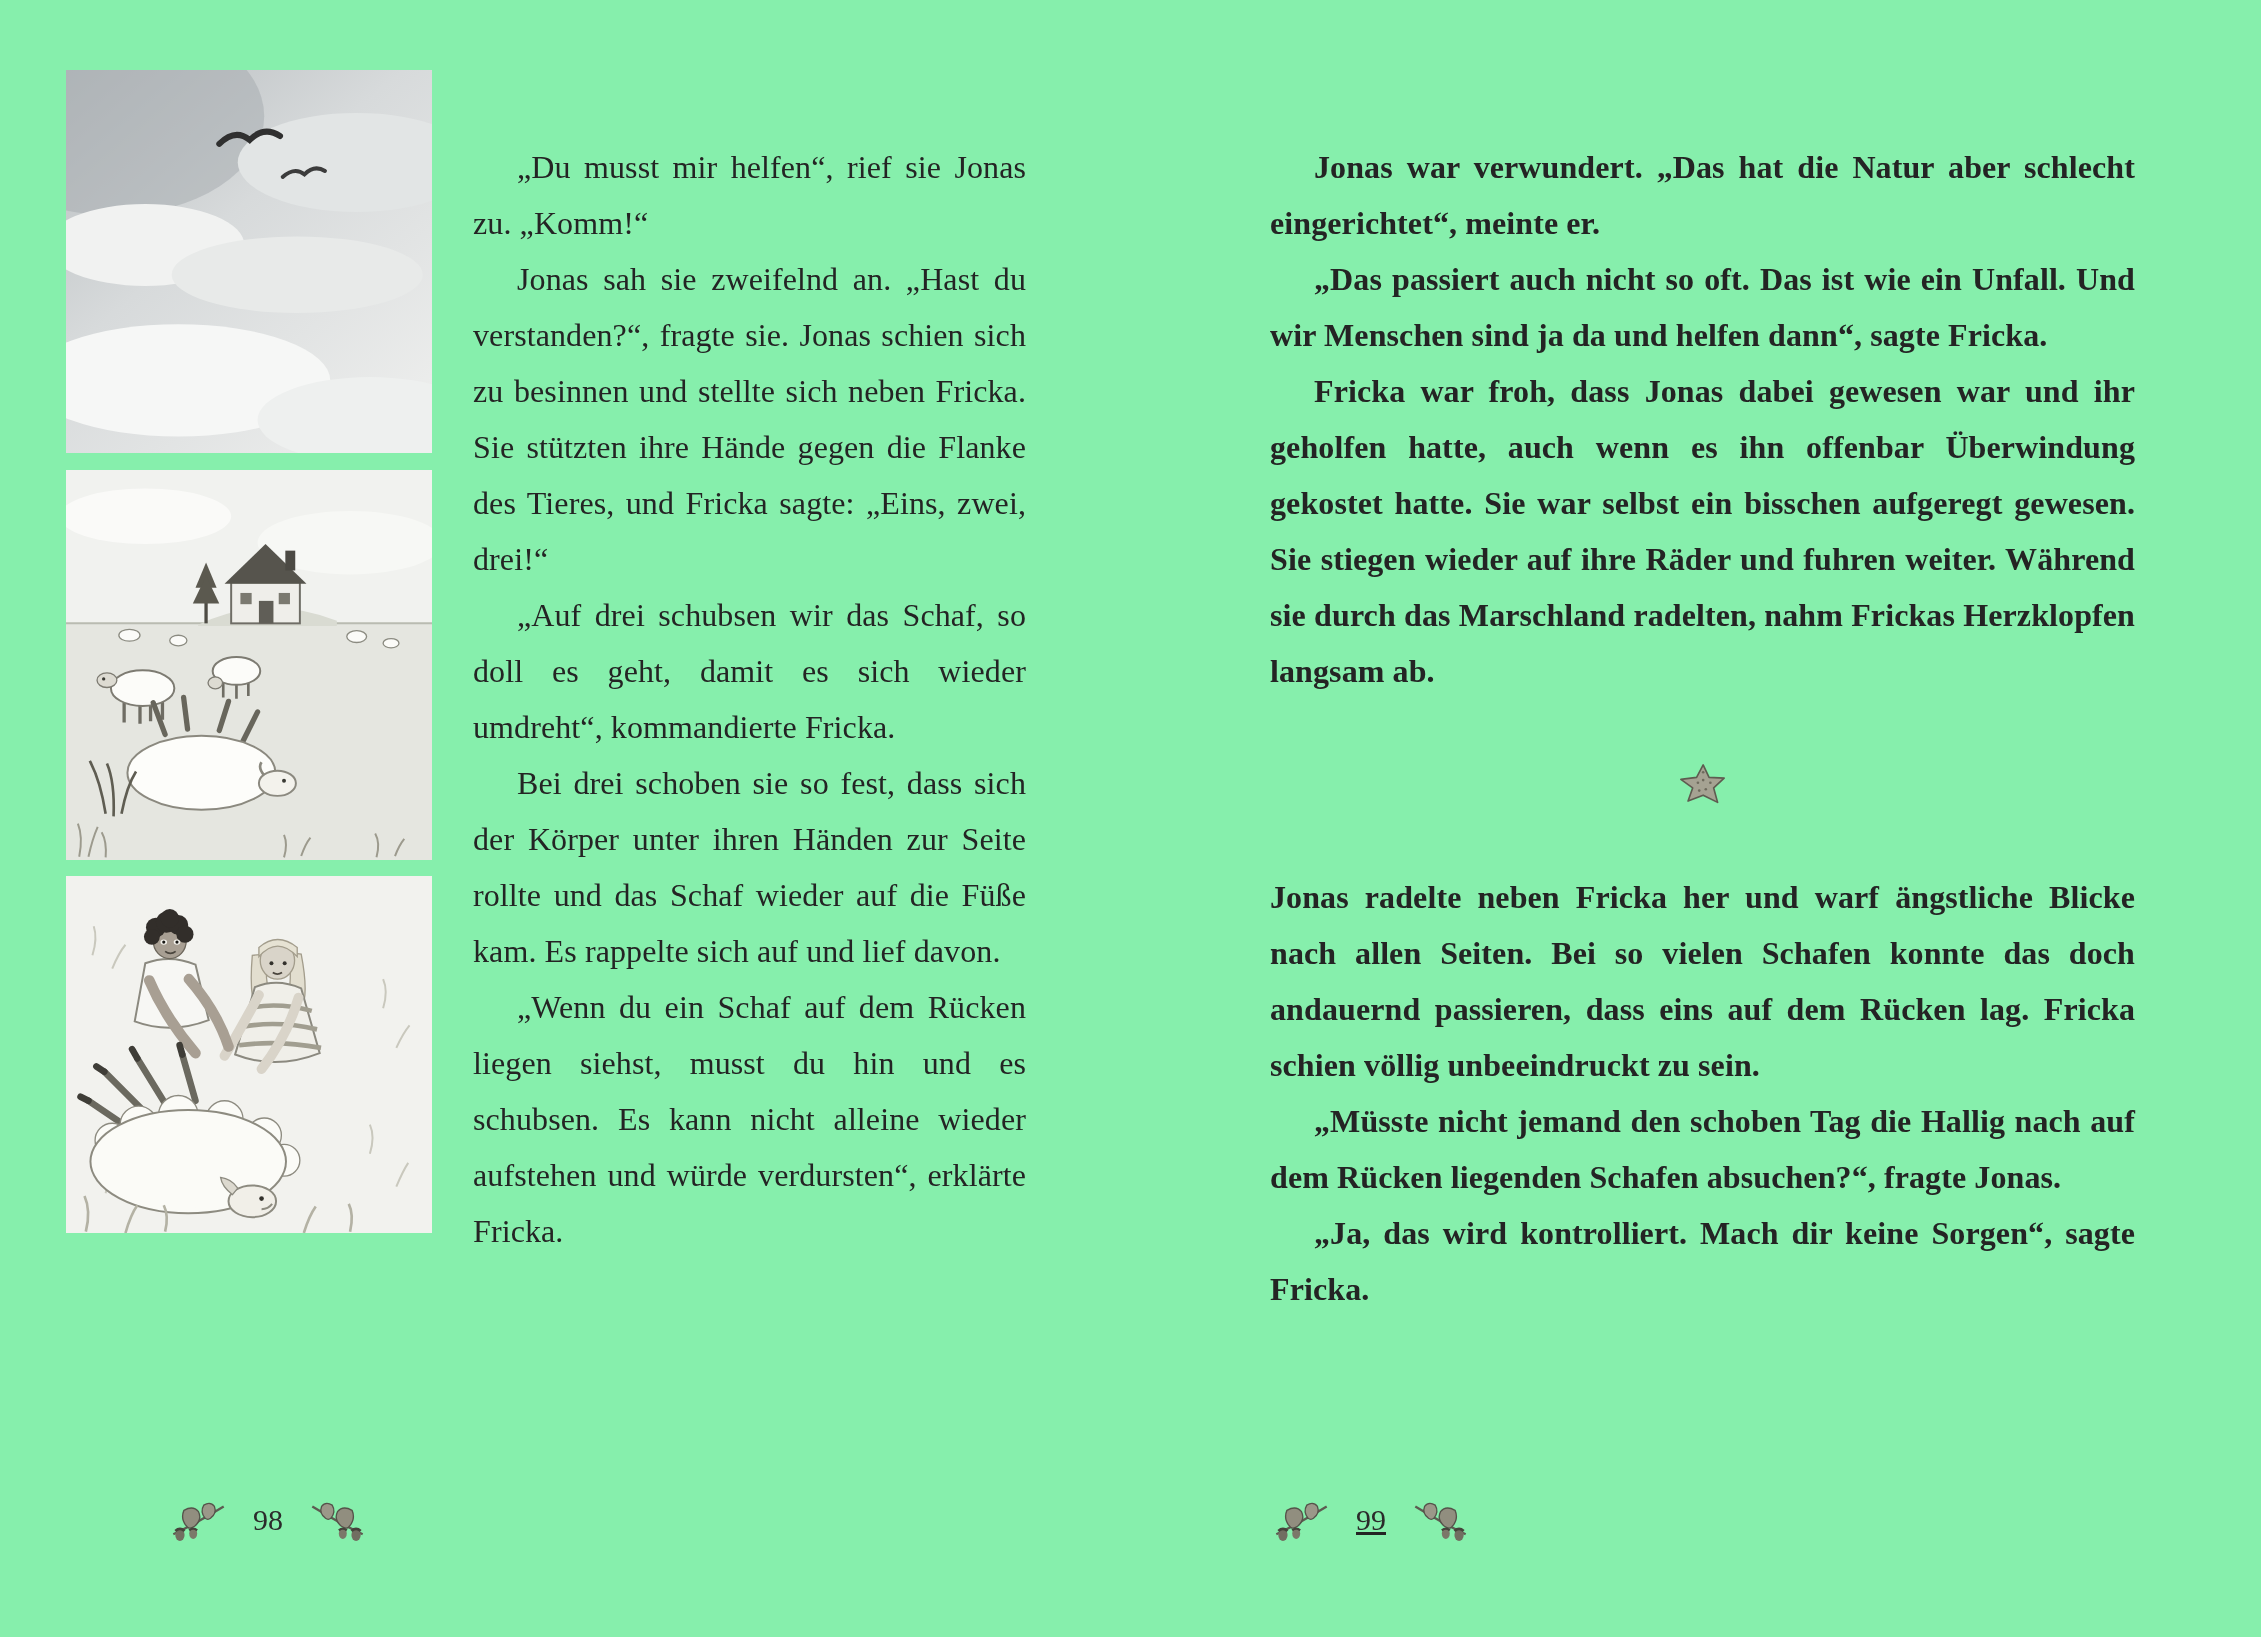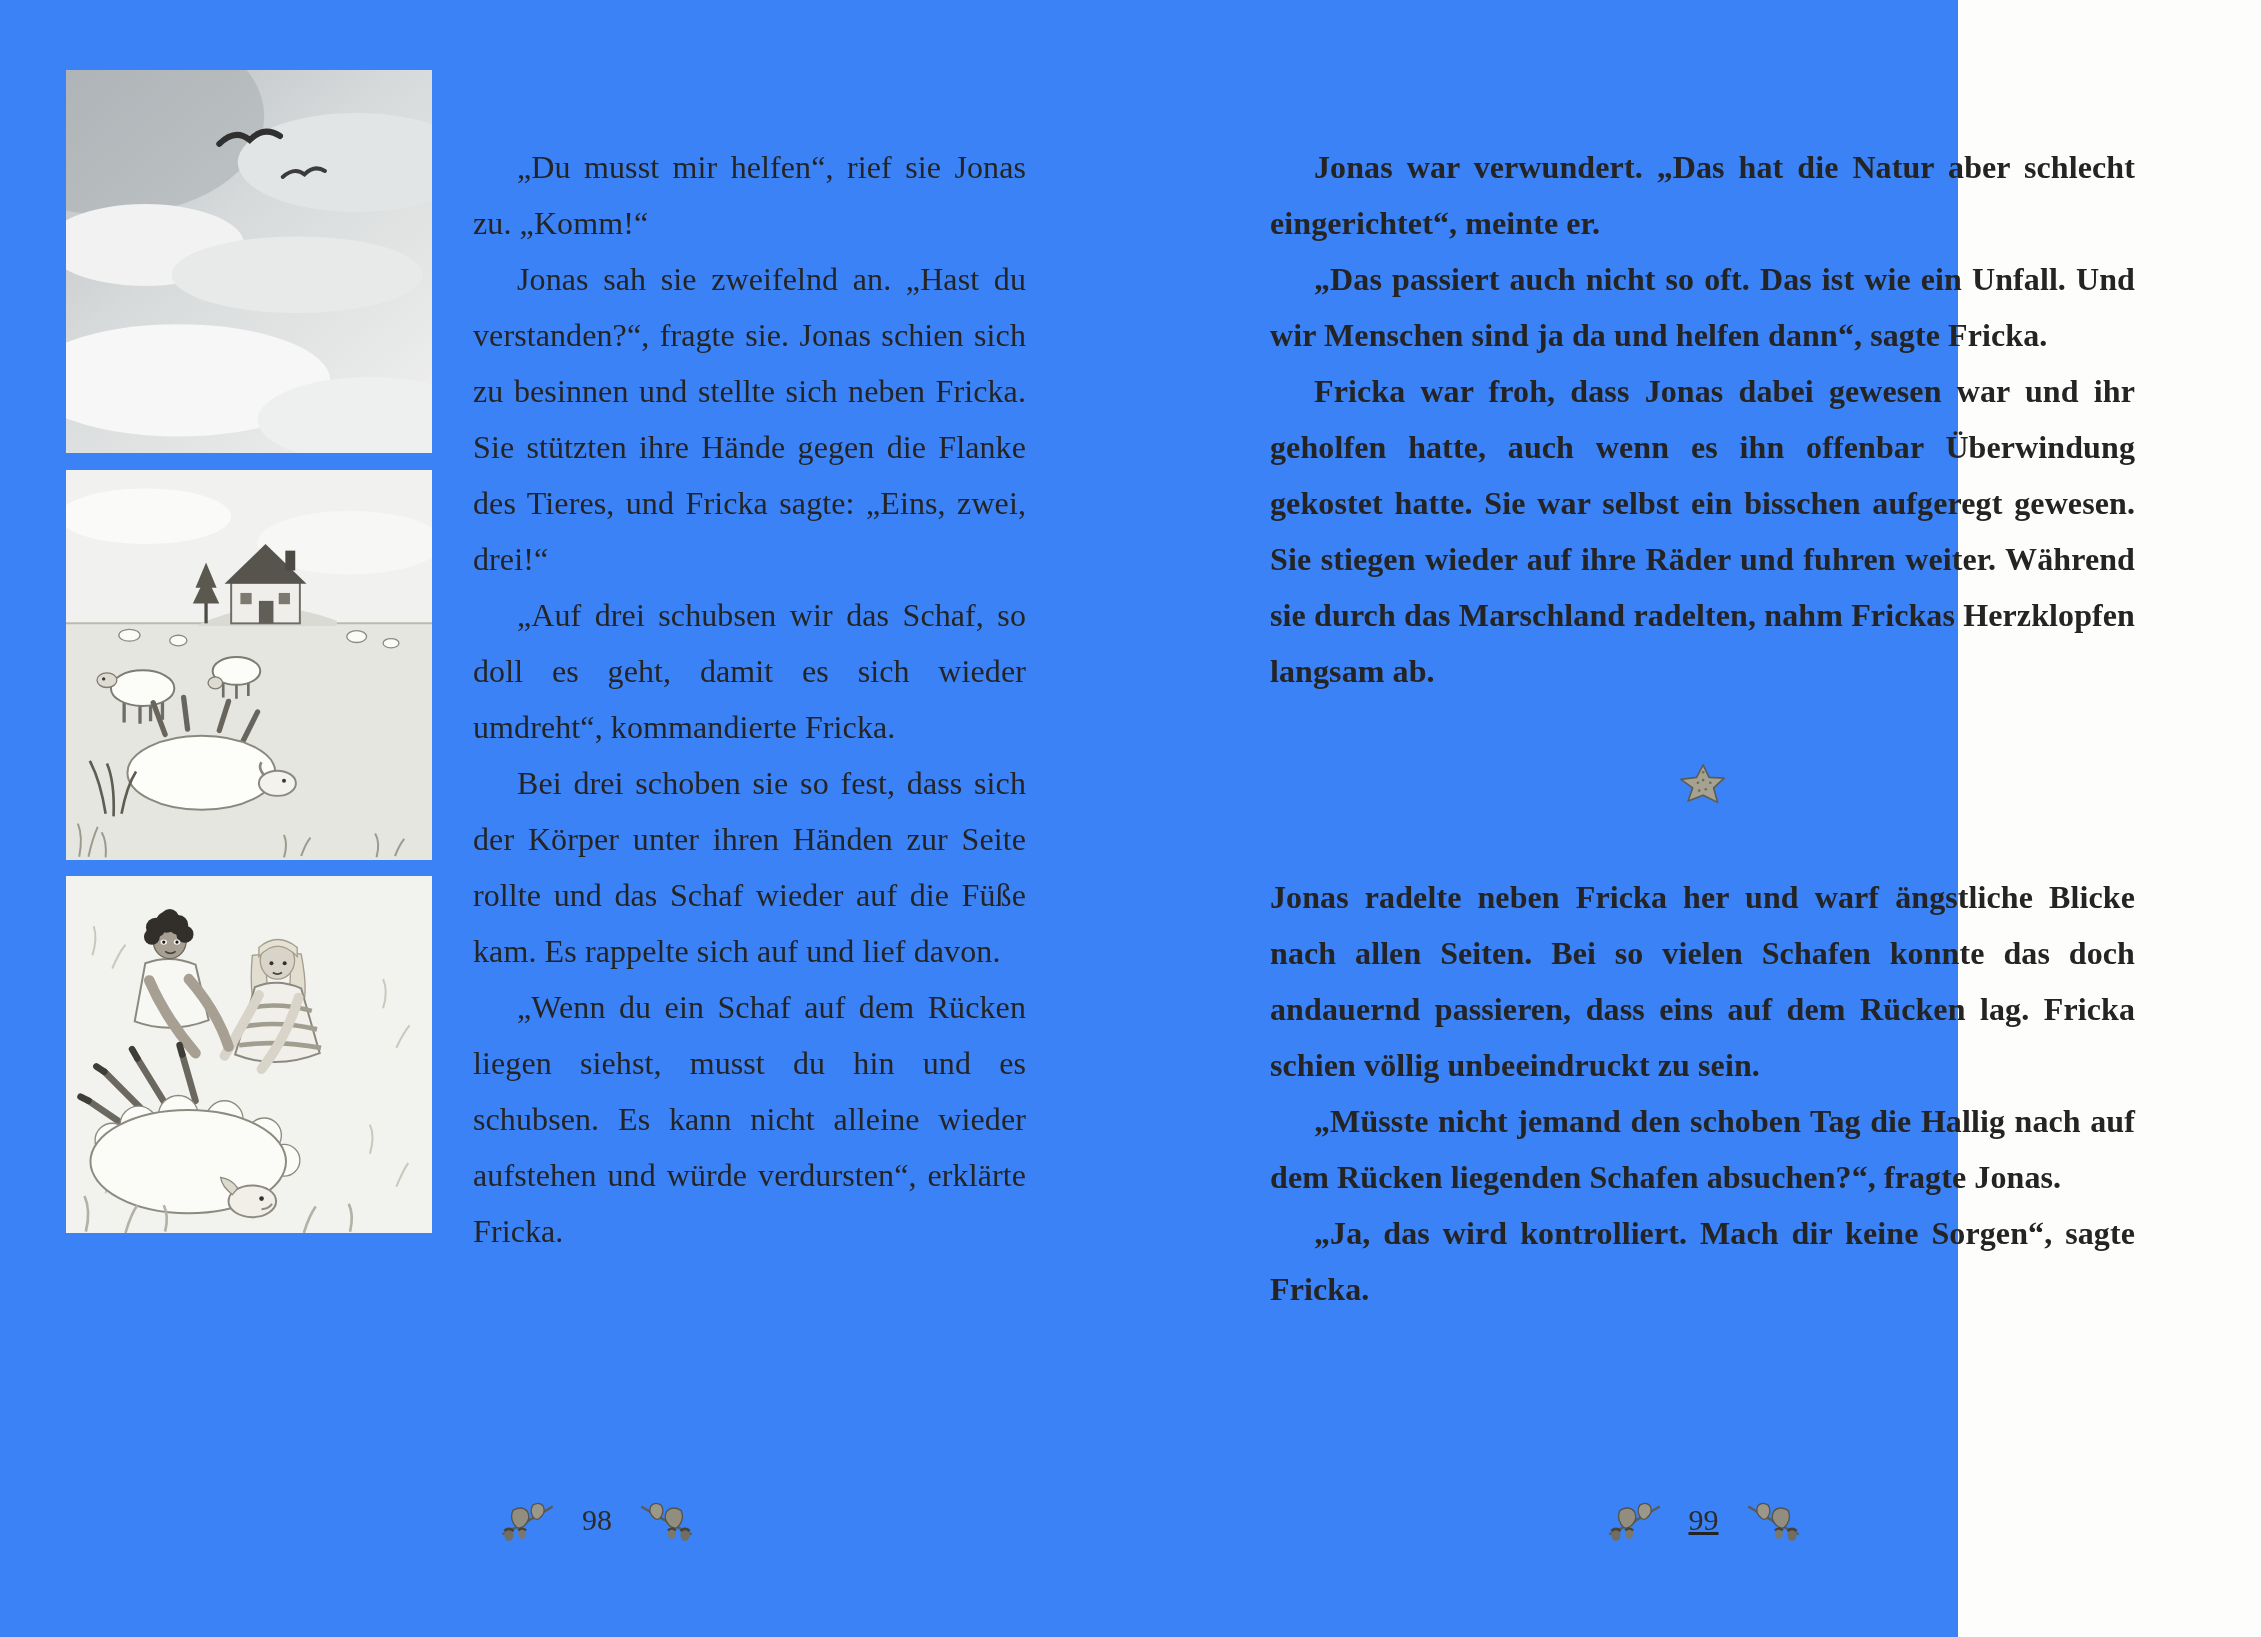--- a/index.html
+++ b/index.html
@@ -3,21 +3,21 @@
 <meta charset="utf-8">
 <style>
   * { margin:0; padding:0; box-sizing:border-box; }
   html,body { width:2261px; height:1637px; }
   body {
     background:#fdfdfc;
     font-family:"Liberation Serif", serif;
     color:#242424;
     overflow:hidden;
   }
-  .spread { position:relative; width:1958px; height:1637px; background:#3b82f6; }
+  .spread { position:relative; width:2261px; height:1637px; background:#86efac; }
   .page { position:absolute; top:0; height:1637px; }
   .page-left  { left:0;     width:1130px; }
   .page-right { left:1130px; width:1131px; }
 
   .text-block {
     position:absolute;
     top:139px;
     font-size:32px;
     line-height:56px;
     text-align:justify;
@@ -48,21 +48,21 @@
     align-items:center;
     justify-content:center;
   }
   .starfish svg { display:block; width:57px; height:42px; }
 
   .footer {
     position:absolute;
     top:1489px;
     display:flex;
     align-items:center;
-    justify-content:center;
+    justify-content:flex-start;
     gap:24px;
     height:59px;
   }
   .page-left  .footer { left:168px; width:858px; }
   .page-right .footer { left:141px; width:865px;text-decoration:underline; }
   .page-number { font-size:30px; color:#2b2b2b; line-height:1; padding-top:2.6px; }
   .sprig svg { display:block; width:61px; height:44px; }
   .mirrored { transform:scaleX(-1); }
 </style>
 </head>

